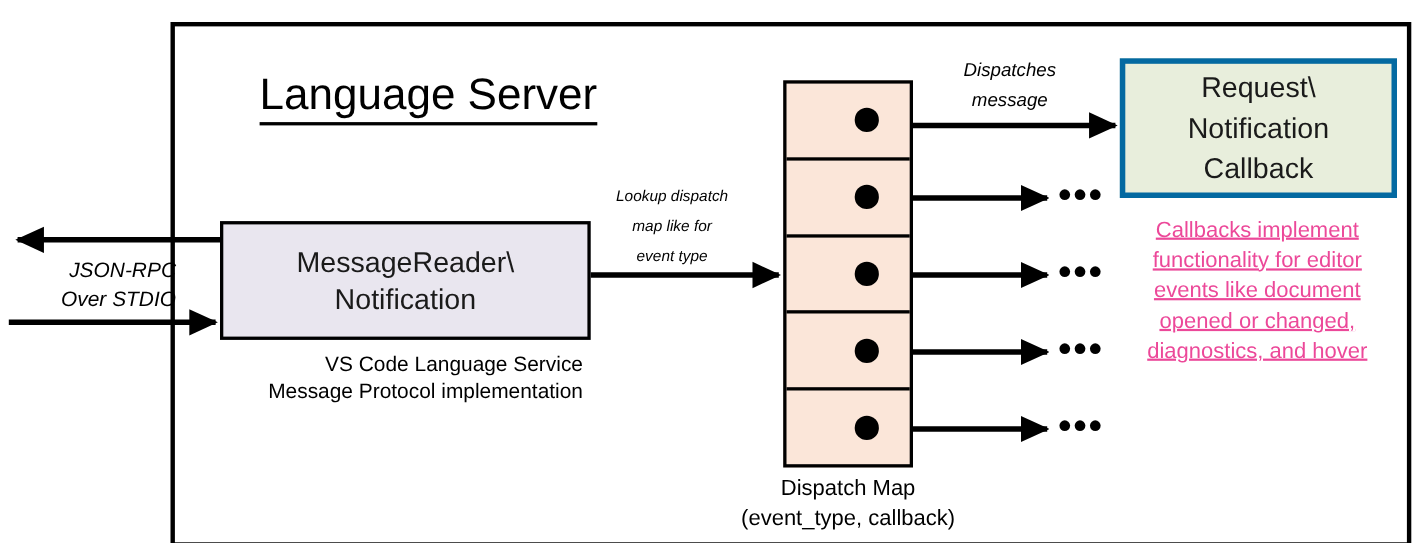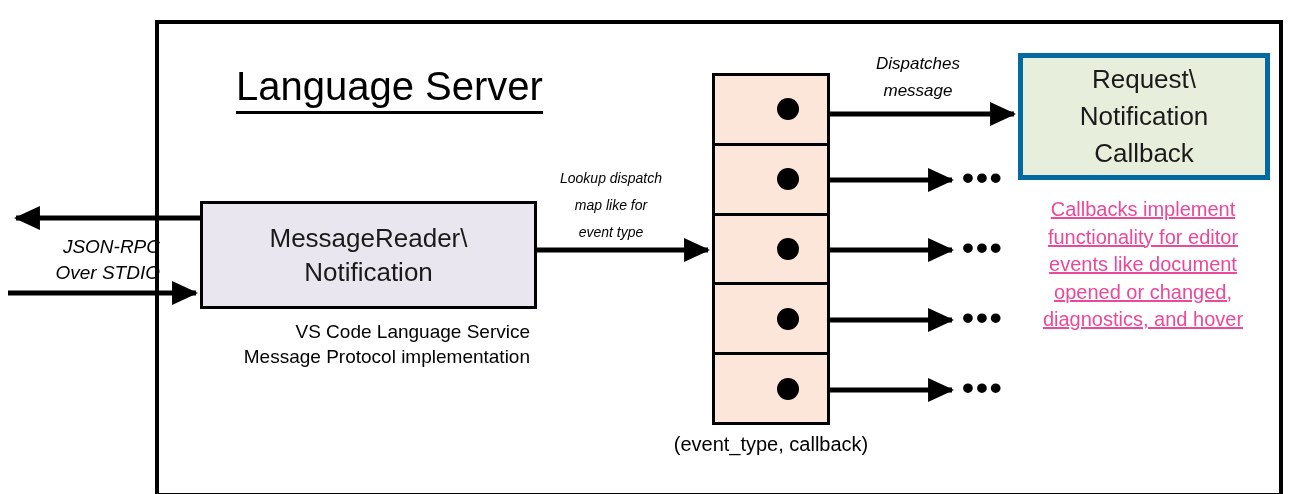--- a/index.html
+++ b/index.html
@@ -266,20 +266,21 @@
       <span class="map-dot"></span>
     </div>
     <div class="map-row">
       <span class="map-dot"></span>
     </div>
     <div class="map-row">
       <span class="map-dot"></span>
     </div>
   </div>
   <div id="dispatch-map-caption" class="abs">
+    <div>Dispatch Map</div>
     <div>(event_type, callback)</div>
   </div>
 
   <div id="dispatch-msg-label" class="abs">
     <div>Dispatches</div>
     <div>message</div>
   </div>
 
   <div id="ellipsis-1" class="abs ellipsis">•••</div>
   <div id="ellipsis-2" class="abs ellipsis">•••</div>

